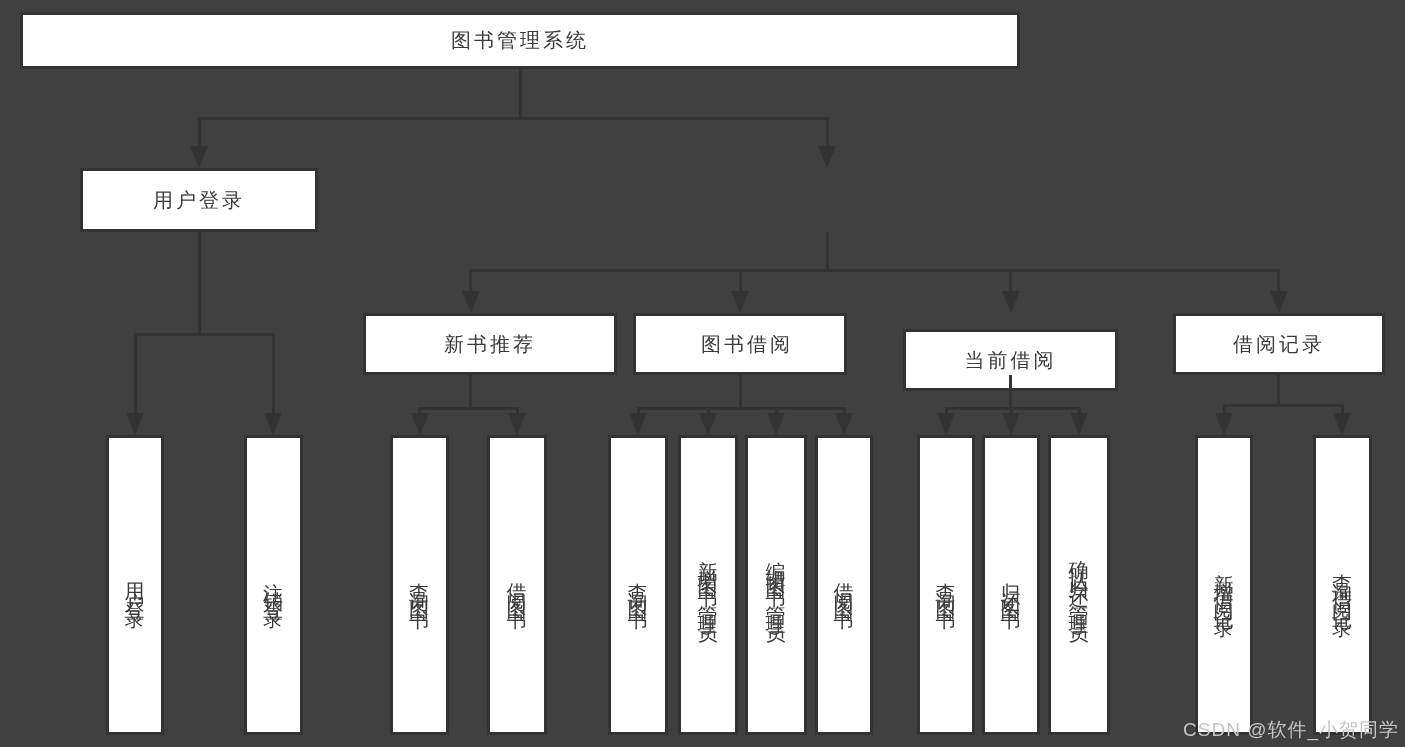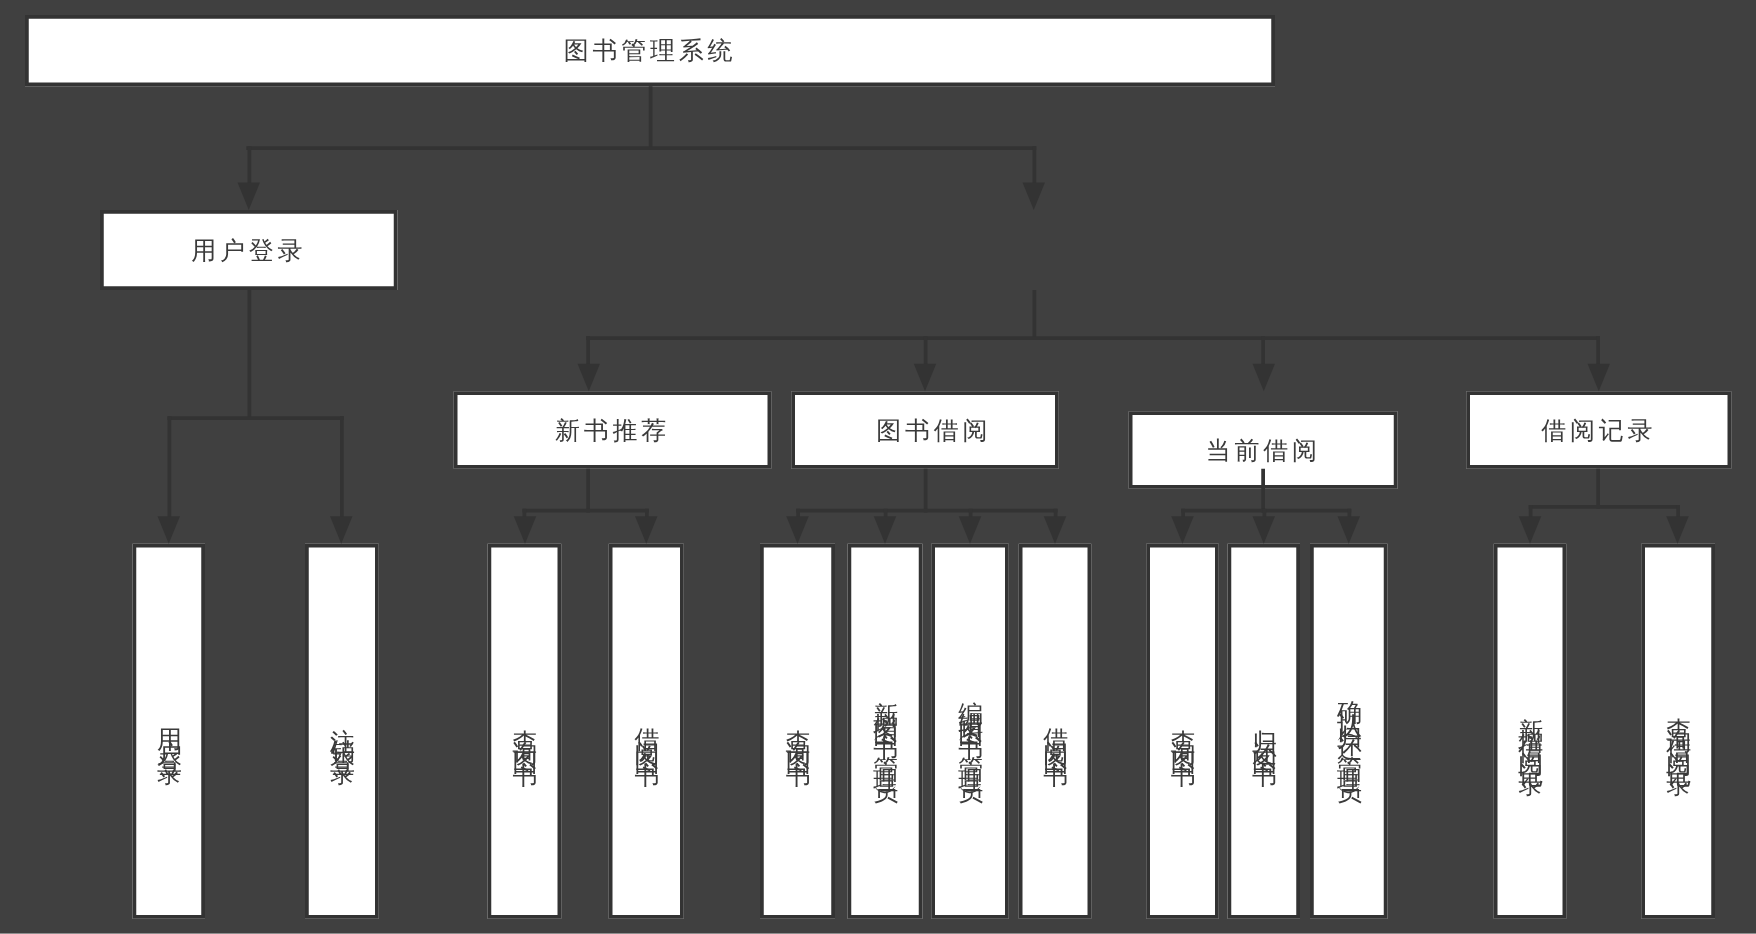--- a/index.html
+++ b/index.html
@@ -153,13 +153,14 @@
   <div class="line" style="left:1078px;top:407px;width:3px;height:9px;"></div>
   <div class="arrow" style="left:1070px;top:413px;"></div>
 
   <div class="line" style="left:1277px;top:375px;width:3px;height:32px;"></div>
   <div class="line" style="left:1223px;top:404px;width:121px;height:3px;"></div>
   <div class="line" style="left:1223px;top:404px;width:3px;height:11px;"></div>
   <div class="arrow" style="left:1215px;top:413px;"></div>
   <div class="line" style="left:1341px;top:404px;width:3px;height:11px;"></div>
   <div class="arrow" style="left:1333px;top:413px;"></div>
 
+  <div class="watermark">CSDN @软件_小贺同学</div>
 </div>
 
 </body></html>

